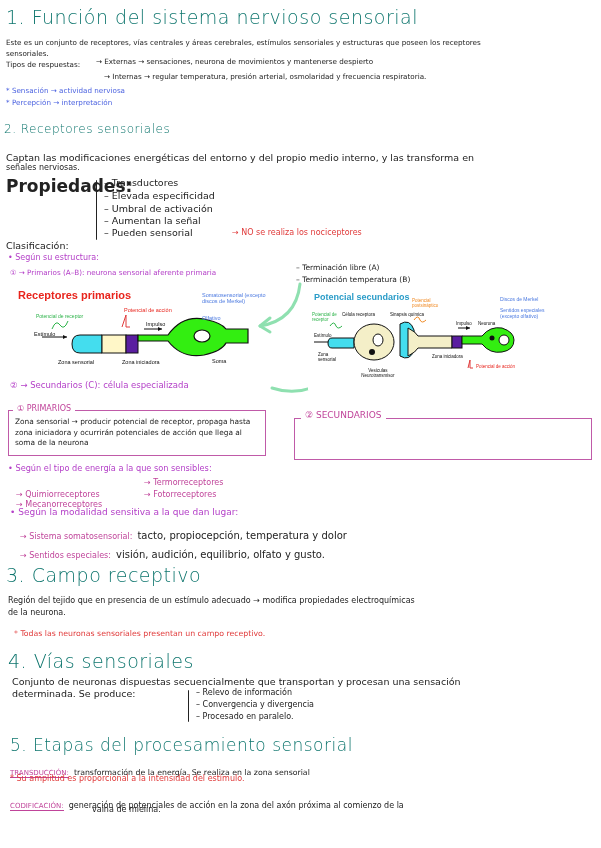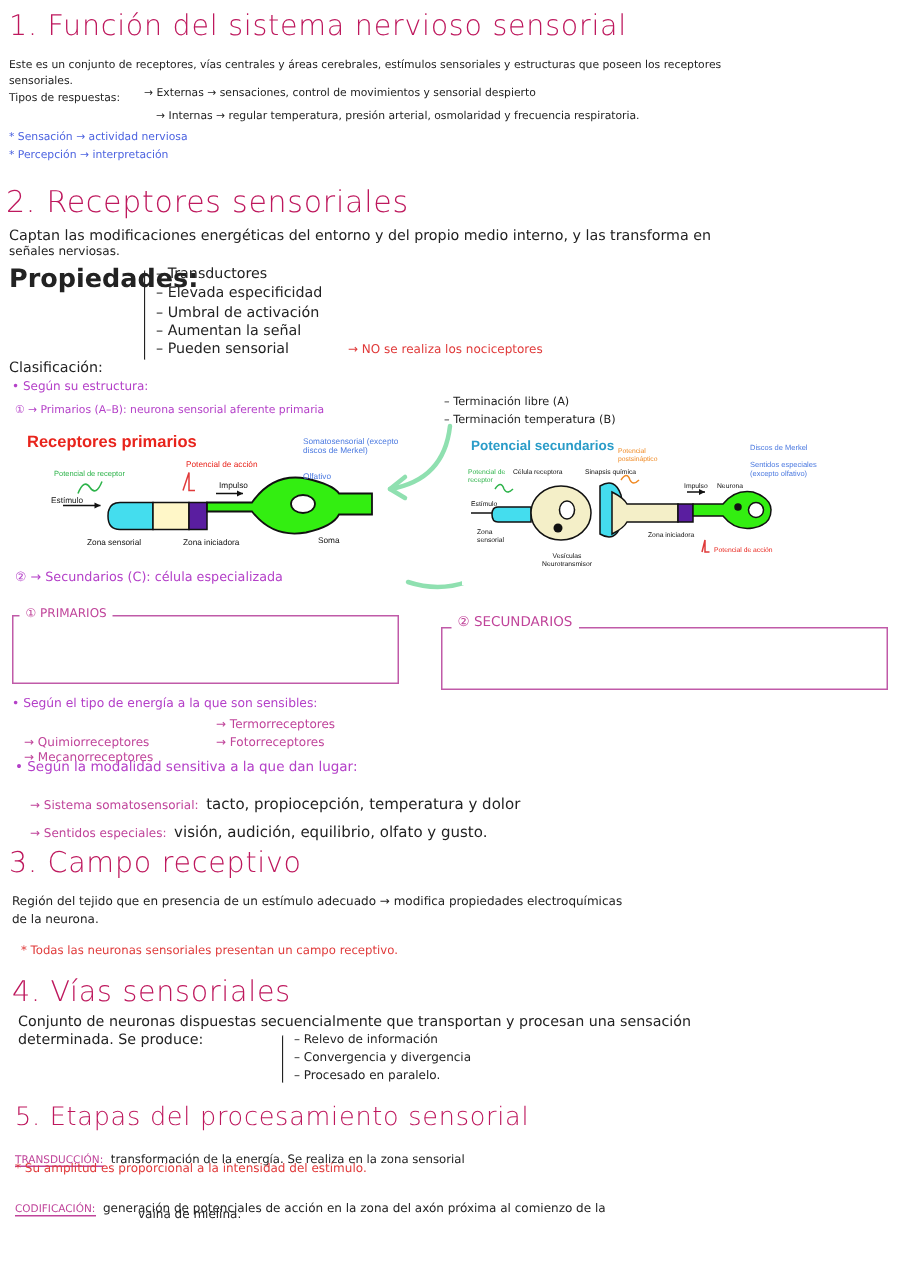--- a/index.html
+++ b/index.html
@@ -1,19 +1,19 @@
 <!DOCTYPE html>
 <html><head>
 <meta charset="utf-8">
 <style>
   html, body { margin:0; padding:0; background:#ffffff; }
   body { width:601px; height:848px; position:relative; overflow:hidden;
          font-family: "DejaVu Sans", sans-serif; color:#1a1a1a; }
   .abs { position:absolute; white-space:nowrap; }
-  .h1 { color:#be185d; font-size:19px; font-weight:300; letter-spacing:0.5px; }
+  .h1 { color:#0f766e; font-size:19px; font-weight:300; letter-spacing:0.5px; }
   .body-s { font-size:7.2px; color:#222; }
   .body-m { font-size:9.5px; color:#222; }
   .body-l { font-size:17px; color:#222;font-weight:bold; }
   .blue { color:#4c63e0; }
   .red { color:#e03a3a; }
   .magenta { color:#b440c8; }
   .pink { color:#c0449a; }
   .brace { position:absolute; border-left:1.2px solid #222; border-radius:6px 0 0 6px; }
   .box { position:absolute; border:1.3px solid #c05aa8; }
   .box-title { position:absolute; background:#fff; padding:0 4px; color:#c0449a; font-size:8px; }
@@ -25,28 +25,28 @@
   .arrow-green { position:absolute; }
 </style>
 </head>
 <body>
 
 <div>
   <div class="abs h1" style="left:6px;top:6px;">1. Función del sistema nervioso sensorial</div>
   <div class="abs body-s" style="left:6px;top:38px;">Este es un conjunto de receptores, vías centrales y áreas cerebrales, estímulos sensoriales y estructuras que poseen los receptores</div>
   <div class="abs body-s" style="left:6px;top:49px;">sensoriales.</div>
   <div class="abs body-s" style="left:6px;top:60px;">Tipos de respuestas:</div>
-  <div class="abs body-s" style="left:96px;top:57px;">→ Externas → sensaciones, control de movimientos y sensorial despierto</div>
+  <div class="abs body-s" style="left:96px;top:57px;">→ Externas → sensaciones, neurona de movimientos y mantenerse despierto</div>
   <div class="abs body-s" style="left:104px;top:72px;">→ Internas → regular temperatura, presión arterial, osmolaridad y frecuencia respiratoria.</div>
   <div class="abs body-s blue" style="left:6px;top:86px;text-align:center;">* Sensación → actividad nerviosa</div>
   <div class="abs body-s blue" style="left:6px;top:98px;">* Percepción → interpretación</div>
 </div>
 
 <div>
-  <div class="abs h1" style="left:4px;top:122px;font-size:20px;">2. Receptores sensoriales</div>
+  <div class="abs h1" style="left:4px;top:122px;font-size:12px;">2. Receptores sensoriales</div>
   <div class="abs body-m" style="left:6px;top:152px;">Captan las modificaciones energéticas del entorno y del propio medio interno, y las transforma en</div>
   <div class="abs body-m" style="left:6px;top:163px;font-size:8px;">señales nerviosas.</div>
   <div class="abs body-l" style="left:6px;top:176px;">Propiedades:</div>
   <div class="brace" style="left:96px;top:180px;height:60px;"></div>
   <div>
     <div class="abs body-m" style="left:104px;top:177px;">– Transductores</div>
     <div class="abs body-m" style="left:104px;top:190px;">– Elevada especificidad</div>
     <div class="abs body-m" style="left:104px;top:203px;">– Umbral de activación</div>
     <div class="abs body-m" style="left:104px;top:215px;">– Aumentan la señal</div>
     <div class="abs body-m" style="left:104px;top:227px;">– Pueden sensorial</div>
@@ -126,20 +126,21 @@
     <div class="lbl" style="left:124px;top:64px;font-size:4.5px;">Zona iniciadora</div>
     <div class="lbl" style="left:168px;top:74px;color:#e8241c;font-size:4.5px;">Potencial de acción</div>
   </div>
   <div class="lbl" style="left:500px;top:296px;color:#4c7ae0;font-size:5px;">Discos de Merkel</div>
   <div class="lbl" style="left:500px;top:307px;color:#4c7ae0;font-size:5px;white-space:normal;width:54px;">Sentidos especiales (excepto olfativo)</div>
 
   <div class="abs body-s magenta" style="left:10px;top:380px;font-size:8.5px;">② → Secundarios (C): célula especializada</div>
 
   <div class="box" style="left:8px;top:410px;width:256px;height:44px;">
     <div class="box-title" style="left:4px;top:-7px;">① PRIMARIOS</div>
+    <div class="box-text" style="left:6px;top:6px;width:246px;">Zona sensorial → producir potencial de receptor, propaga hasta zona iniciadora y ocurrirán potenciales de acción que llega al soma de la neurona</div>
   </div>
 
   <div class="box" style="left:294px;top:418px;width:296px;height:40px;">
     <div class="box-title" style="left:6px;top:-9px;font-size:9px;">② SECUNDARIOS</div>
   </div>
 
   <div class="abs body-s magenta" style="left:8px;top:463px;font-size:8.2px;">• Según el tipo de energía a la que son sensibles:</div>
   <div class="abs body-s pink" style="left:16px;top:500px;font-size:8px;">→ Mecanorreceptores</div>
   <div class="abs body-s pink" style="left:144px;top:478px;font-size:8px;">→ Termorreceptores</div>
   <div class="abs body-s pink" style="left:16px;top:490px;font-size:8px;">→ Quimiorreceptores</div>

